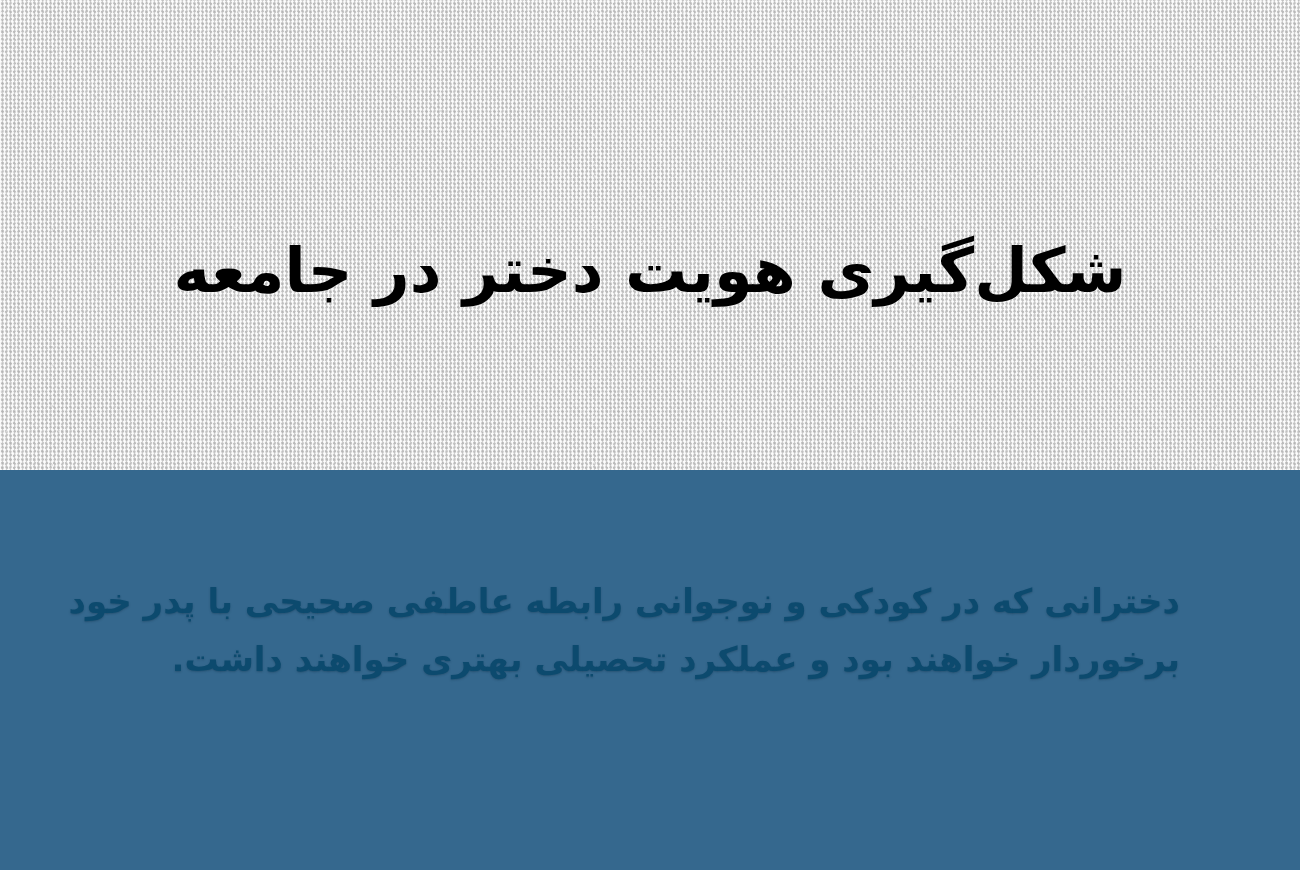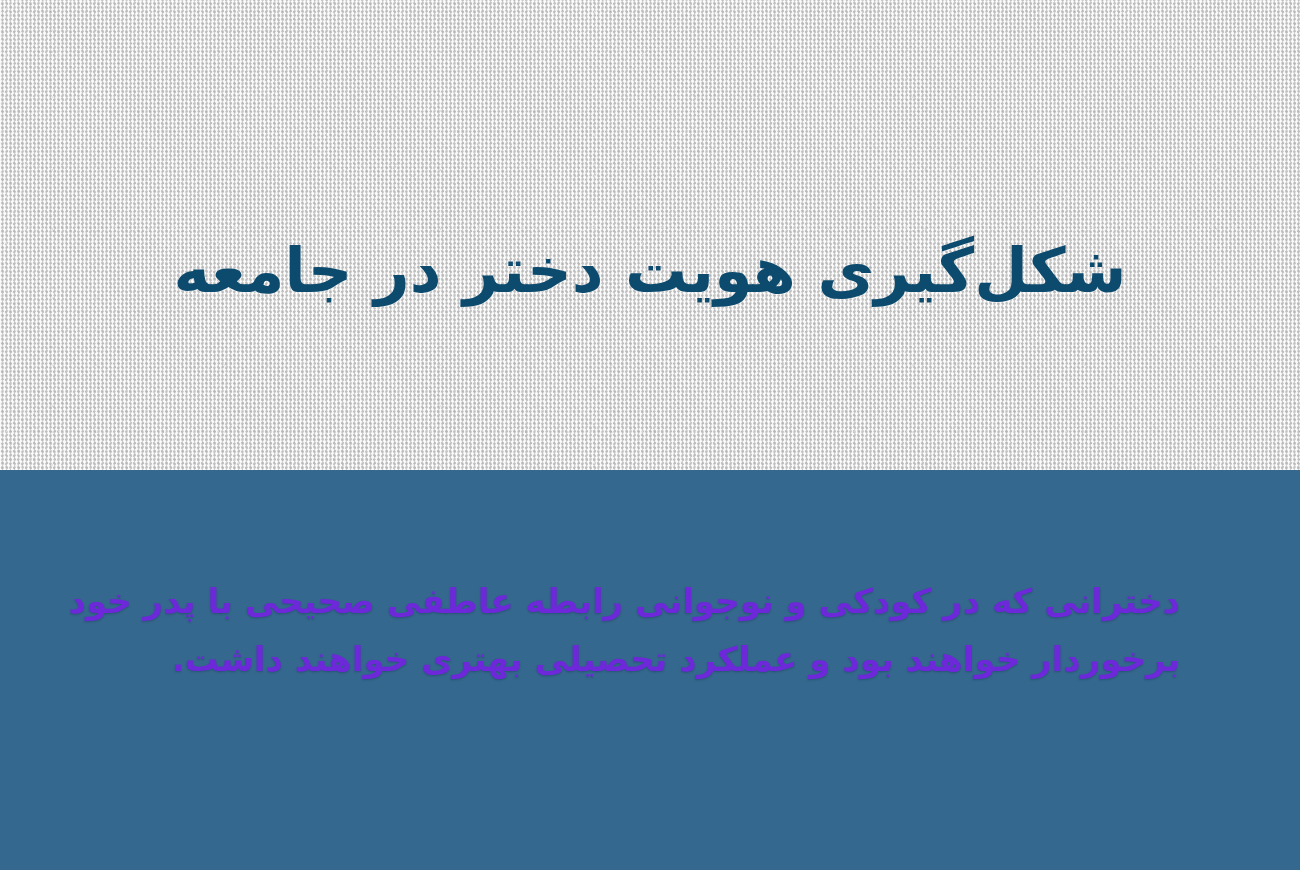--- a/index.html
+++ b/index.html
@@ -96,41 +96,41 @@
     left: 0;
     top: 196px;
     width: 1300px;
     text-align: center;
   }
 
   .title {
     display: inline-block;
     direction: rtl;
     unicode-bidi: isolate;
-    color: #0c4a6e;
+    color: #000000;
     font-size: 62px;
     font-weight: bold;
     line-height: 1.08;
     letter-spacing: -1px;
     white-space: nowrap;
     text-shadow: 0 1px 0 rgba(255,255,255,.35);
   }
 
   
   .body-wrap {
     position: absolute;
     right: 120px;
     top: 572px;
     width: 1058px;
     direction: rtl;
     unicode-bidi: isolate;
   }
 
   .body-line {
-    color: #6d28d9;
+    color: #0c4a6e;
     font-size: 34px;
     font-weight: bold;
     line-height: 58px;
     height: 58px;
     white-space: nowrap;
     text-align: justify;
     text-align-last: justify;
     text-shadow: 0 1px 2px rgba(18,50,71,.35);
   }
 

